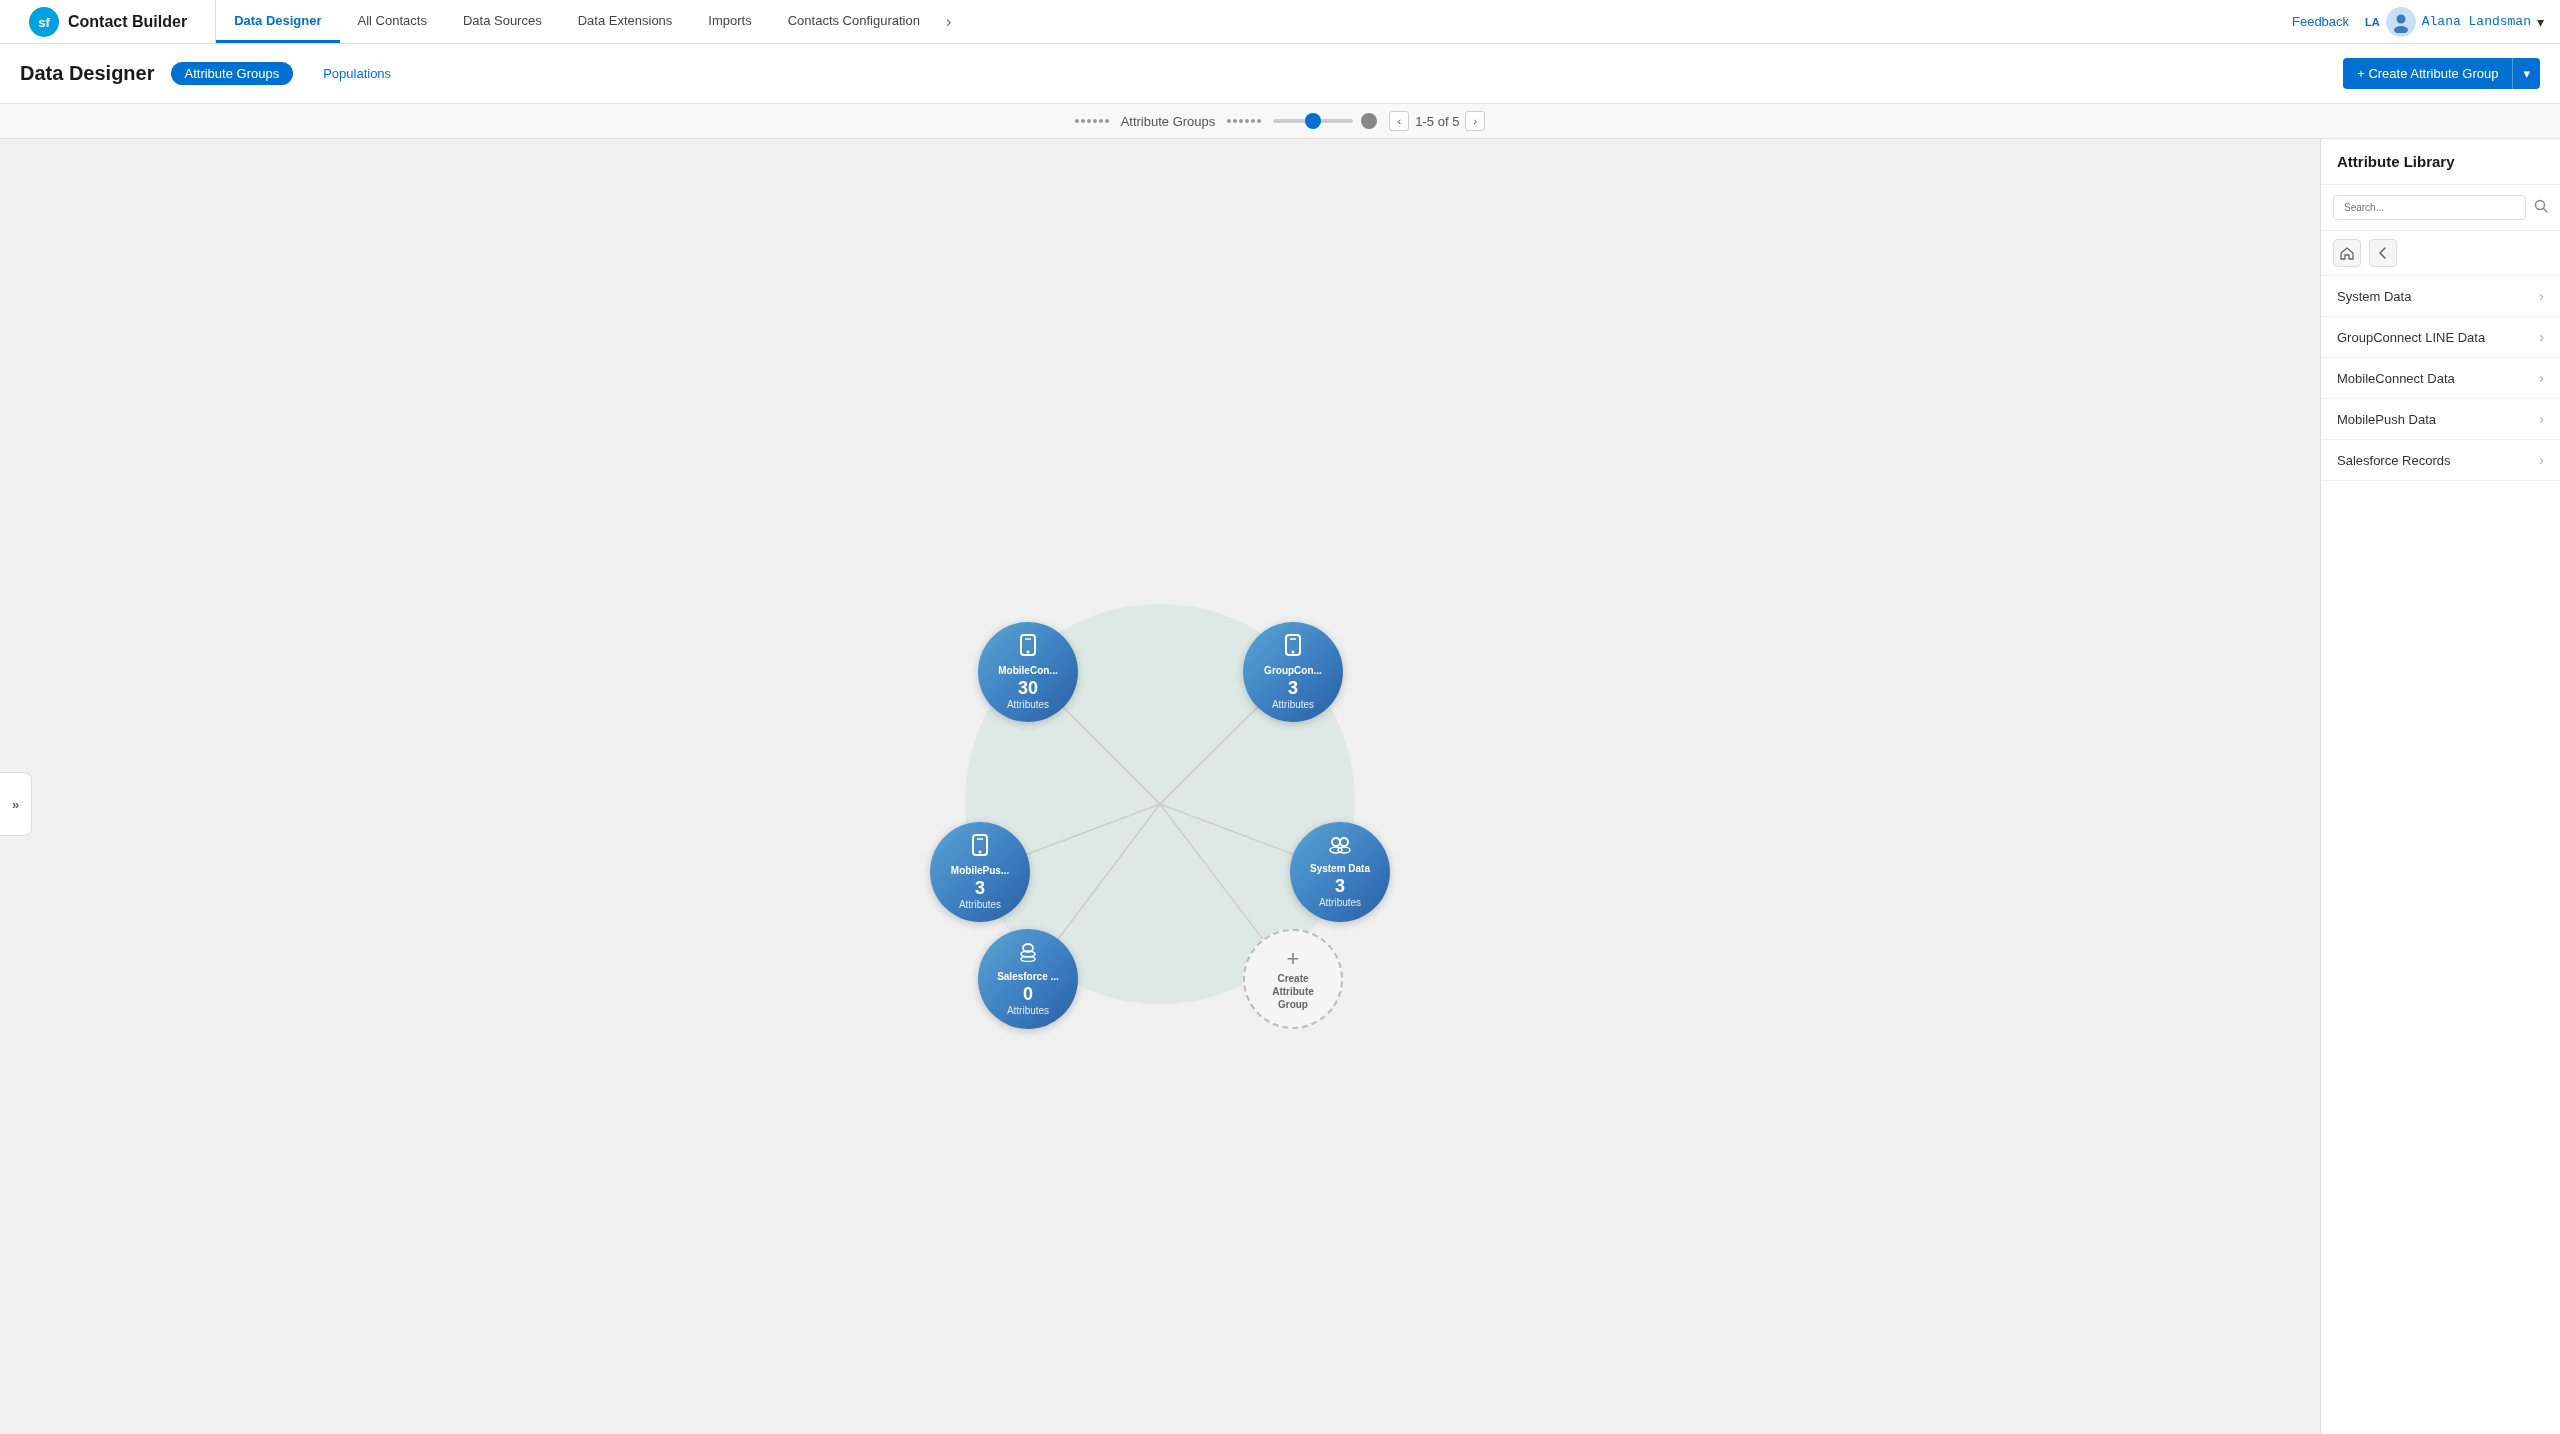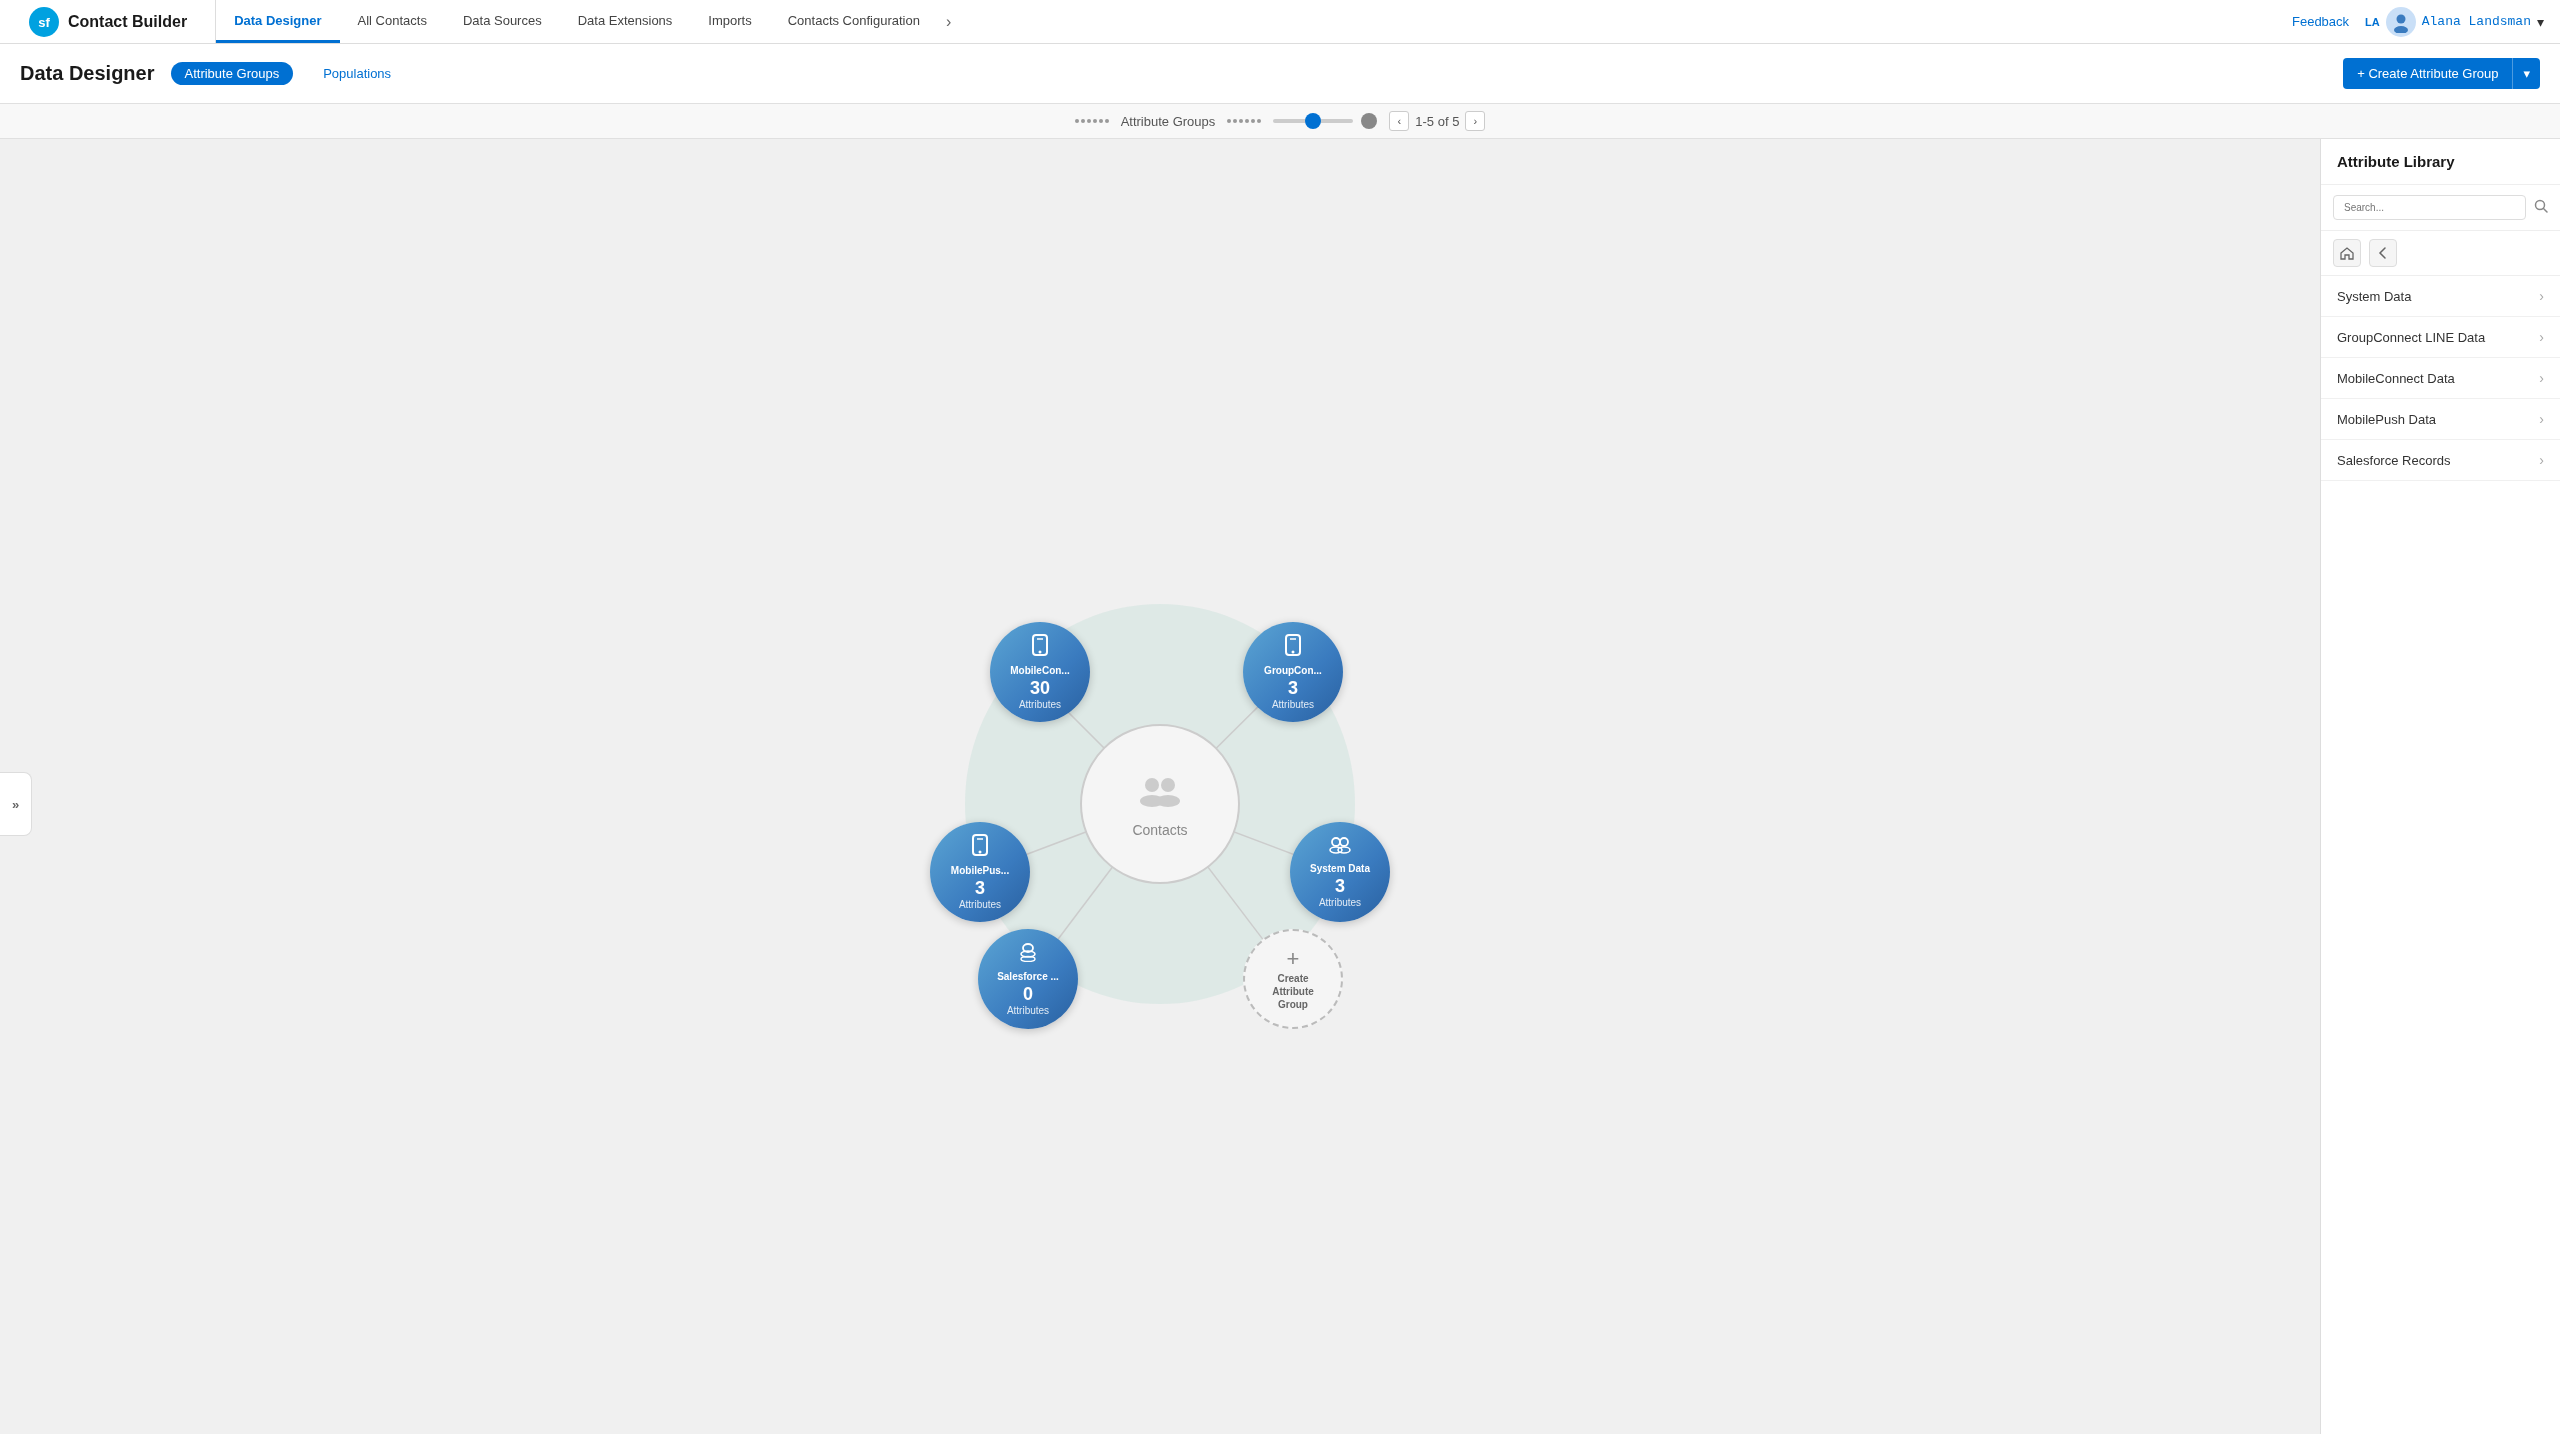--- a/index.html
+++ b/index.html
@@ -527,33 +527,22 @@
 
         <line x1="280" y1="280" x2="100" y2="348" stroke="#ccc" stroke-width="1.5"></line>
 
         <line x1="280" y1="280" x2="460" y2="348" stroke="#ccc" stroke-width="1.5"></line>
 
         <line x1="280" y1="280" x2="148" y2="455" stroke="#ccc" stroke-width="1.5"></line>
 
         <line x1="280" y1="280" x2="413" y2="455" stroke="#ccc" stroke-width="1.5"></line>
       </svg>
 
-      <div class="center-circle">
-        <div class="center-circle-icon">
-          <svg width="48" height="36" viewBox="0 0 48 36" fill="none">
-            <ellipse cx="16" cy="14" rx="7" ry="7" fill="#ccc"></ellipse>
-            <ellipse cx="32" cy="14" rx="7" ry="7" fill="#ccc"></ellipse>
-            <ellipse cx="16" cy="30" rx="12" ry="6" fill="#ccc"></ellipse>
-            <ellipse cx="32" cy="30" rx="12" ry="6" fill="#ccc"></ellipse>
-          </svg>
-        </div>
-        <div class="center-circle-label">Contacts</div>
-      </div>
-
-      <div class="node" style="left:160px; top:148px;">
+
+      <div class="node" style="left:148px; top:148px;">
         <div class="node-icon">
           <svg width="18" height="22" viewBox="0 0 18 22" fill="none">
             <rect x="2" y="1" width="14" height="20" rx="3" stroke="white" stroke-width="2"></rect>
             <circle cx="9" cy="18" r="1.5" fill="white"></circle>
             <line x1="6" y1="5" x2="12" y2="5" stroke="white" stroke-width="1.5"></line>
           </svg>
         </div>
         <div class="node-name">MobileCon...</div>
         <div class="node-count">30</div>
         <div class="node-attrs">Attributes</div>

